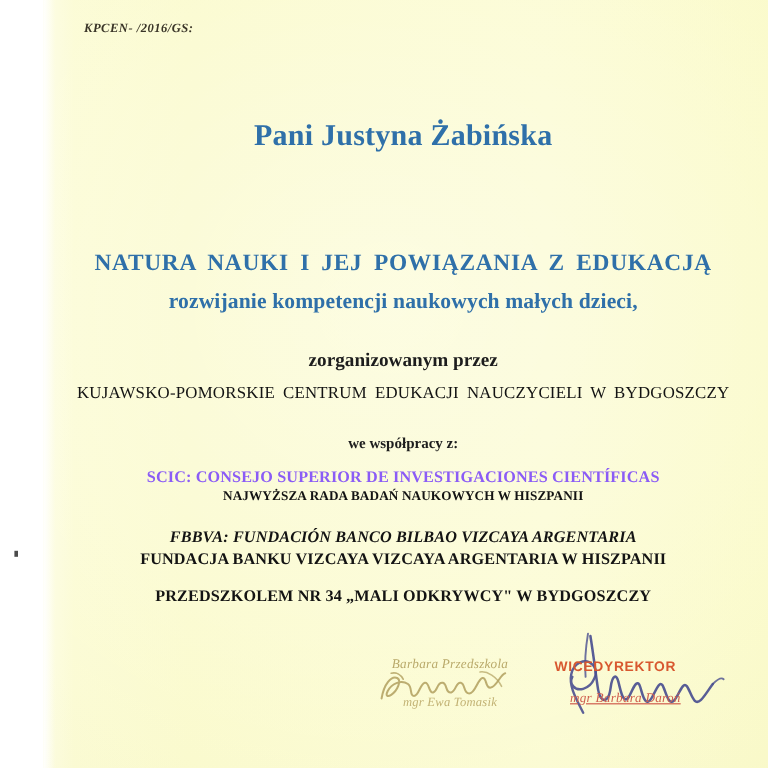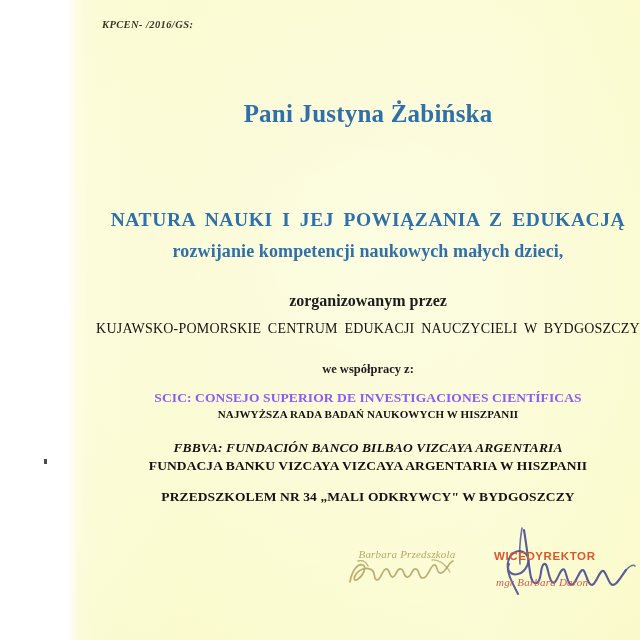--- a/index.html
+++ b/index.html
@@ -12,21 +12,20 @@
     height: 640px;
     overflow: hidden;
     font-family: "Liberation Serif", "DejaVu Serif", serif;
   }
 
   #certificate-page {
     position: relative;
     width: 532px;
     height: 640px;
     background: #ffffff;
-    margin-left: 32px;
   }
 
   
   #paper {
     position: absolute;
     left: 36px;
     top: 0;
     width: 604px;
     height: 640px;
     background: #fbfbd2;
@@ -209,26 +208,27 @@
     letter-spacing: 0.6px;
     text-align: right;
   }
   #signature-right-mark {
     position: absolute;
     left: -6px;
     top: -26px;
   }
   #signature-right-name {
     position: absolute;
-    left: 12px;
+    left: 23px;
     top: 26px;
     font-size: 11px;
     font-style: italic;
     color: #cf5d4e;
     letter-spacing: 0.2px;
+    text-decoration: underline;
   }
 </style>
 </head>
 <body>
 
 <div id="certificate-page">
 
   <div id="paper">
     <div id="paper-shade"></div>
   </div>
@@ -260,20 +260,21 @@
 
   <div id="signature-left-block">
     <div id="signature-left-title">Barbara Przedszkola</div>
     <div id="signature-left-mark">
       <svg width="118" height="32" viewBox="0 0 118 32" fill="none">
         <path d="M4 26 C6 14, 12 7, 17 9 C21 11, 17 20, 12 23 C9 25, 7 24, 9 20 C12 14, 20 10, 26 14 C30 17, 27 24, 31 24 C35 24, 36 14, 40 13 C44 12, 43 22, 47 21 C51 20, 50 12, 55 13 C59 14, 57 22, 62 21 C66 20, 66 12, 70 13 C74 14, 72 22, 77 22 C82 22, 84 10, 88 9 C92 8, 90 18, 95 17 C100 16, 103 6, 107 5" stroke="#b09f5e" stroke-width="1.7" stroke-linecap="round" fill="none" opacity="0.85"></path>
         <path d="M12 5 C16 4, 20 6, 22 10" stroke="#b09f5e" stroke-width="1.4" stroke-linecap="round" fill="none" opacity="0.8"></path>
         <path d="M86 4 C92 3, 100 8, 104 16" stroke="#b09f5e" stroke-width="1.3" stroke-linecap="round" fill="none" opacity="0.7"></path>
       </svg>
     </div>
+    <div id="signature-left-name">mgr Ewa Tomasik</div>
   </div>
 
   <div id="signature-right-block">
     <div id="signature-right-mark">
       <svg width="168" height="76" viewBox="0 0 168 76" fill="none">
         <path d="M40 70 C34 58, 28 48, 30 38 C32 28, 42 24, 48 30 C54 36, 48 48, 40 50 C33 52, 28 46, 31 40" stroke="#4a4f90" stroke-width="2" stroke-linecap="round" fill="none" opacity="0.9"></path>
         <path d="M46 6 C48 18, 50 34, 52 48 C53 56, 56 62, 60 58 C64 54, 62 42, 66 40 C70 38, 70 54, 74 58 C78 62, 80 50, 84 46 C88 42, 88 56, 92 60 C96 64, 99 52, 103 47 C107 42, 108 56, 112 60 C116 64, 119 53, 123 48 C127 43, 129 56, 133 60 C137 64, 142 54, 148 46" stroke="#4a4f90" stroke-width="2.1" stroke-linecap="round" stroke-linejoin="round" fill="none" opacity="0.92"></path>
         <path d="M44 4 C42 16, 41 28, 42 40" stroke="#4a4f90" stroke-width="1.6" stroke-linecap="round" fill="none" opacity="0.8"></path>
         <path d="M148 46 C152 42, 155 40, 157 42" stroke="#4a4f90" stroke-width="1.6" stroke-linecap="round" fill="none" opacity="0.8"></path>
       </svg>

